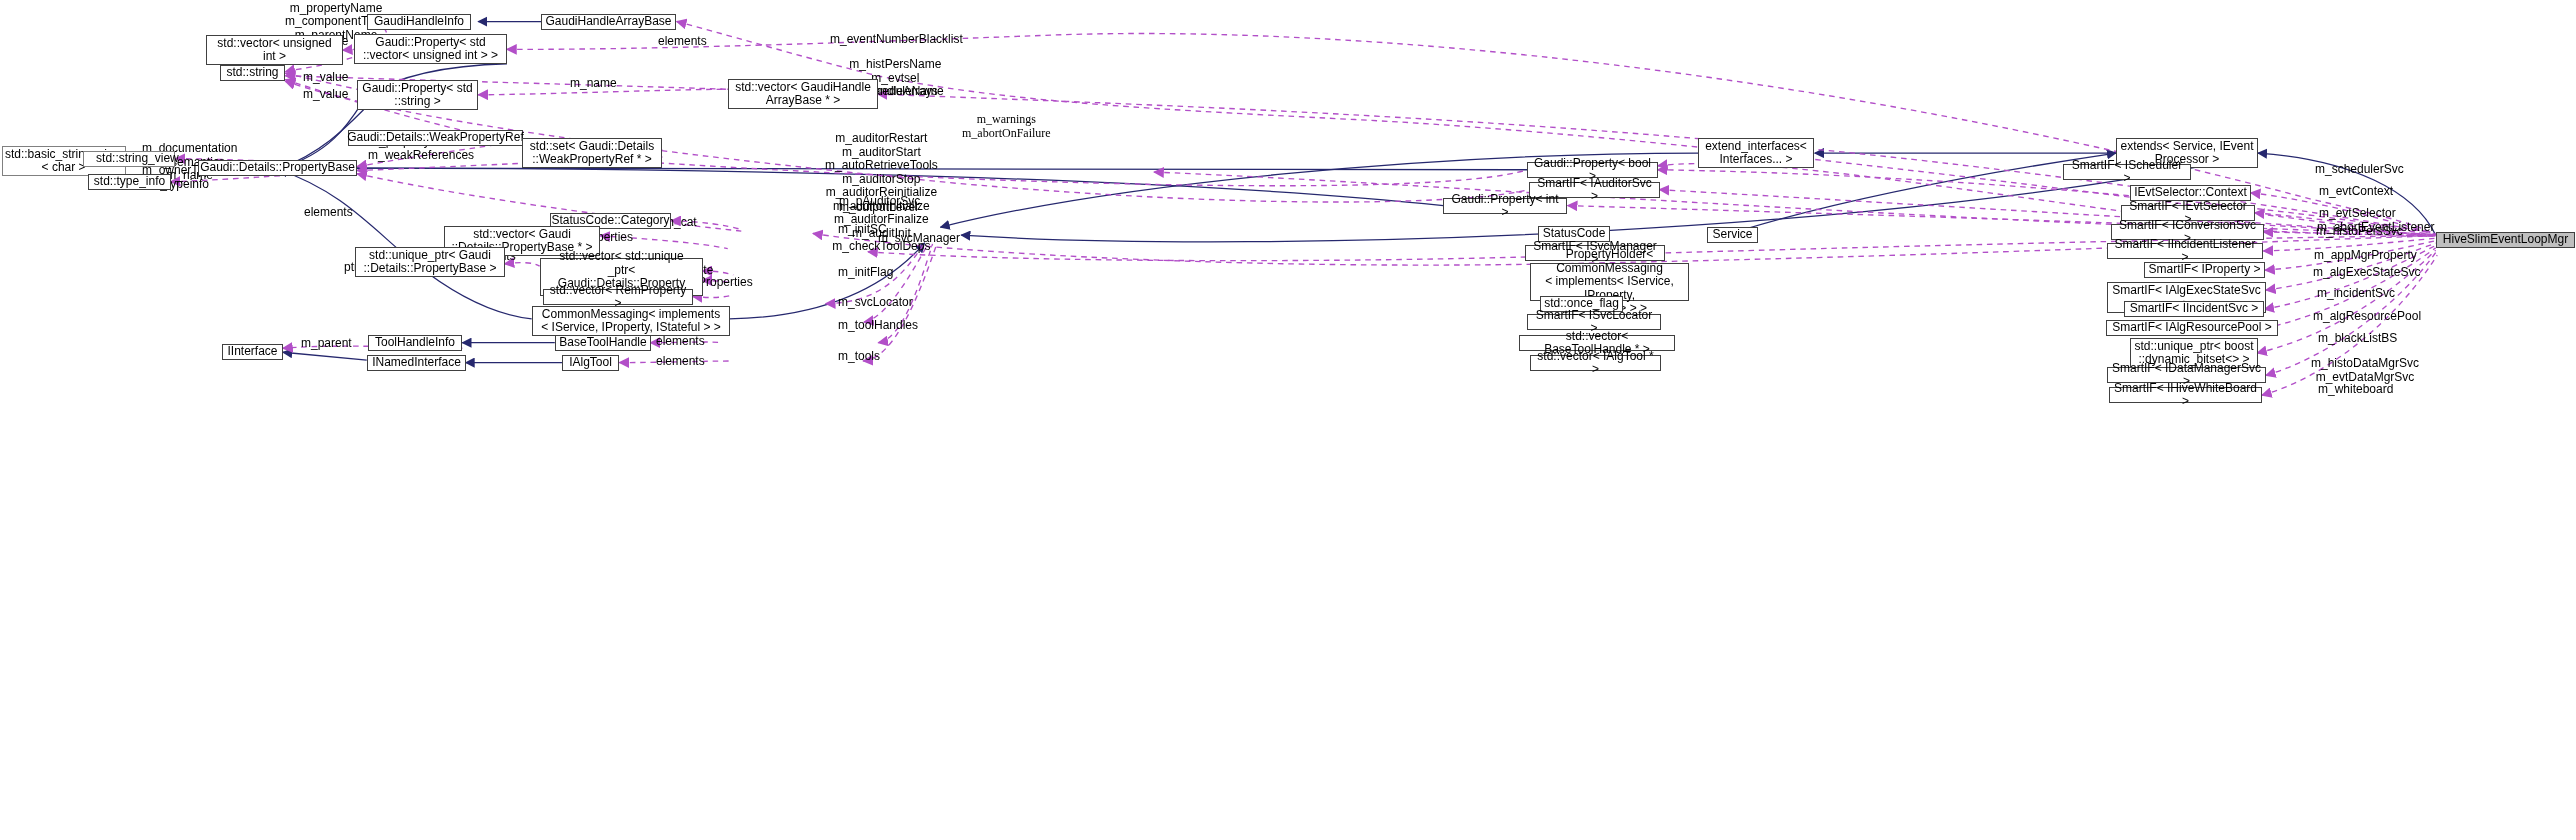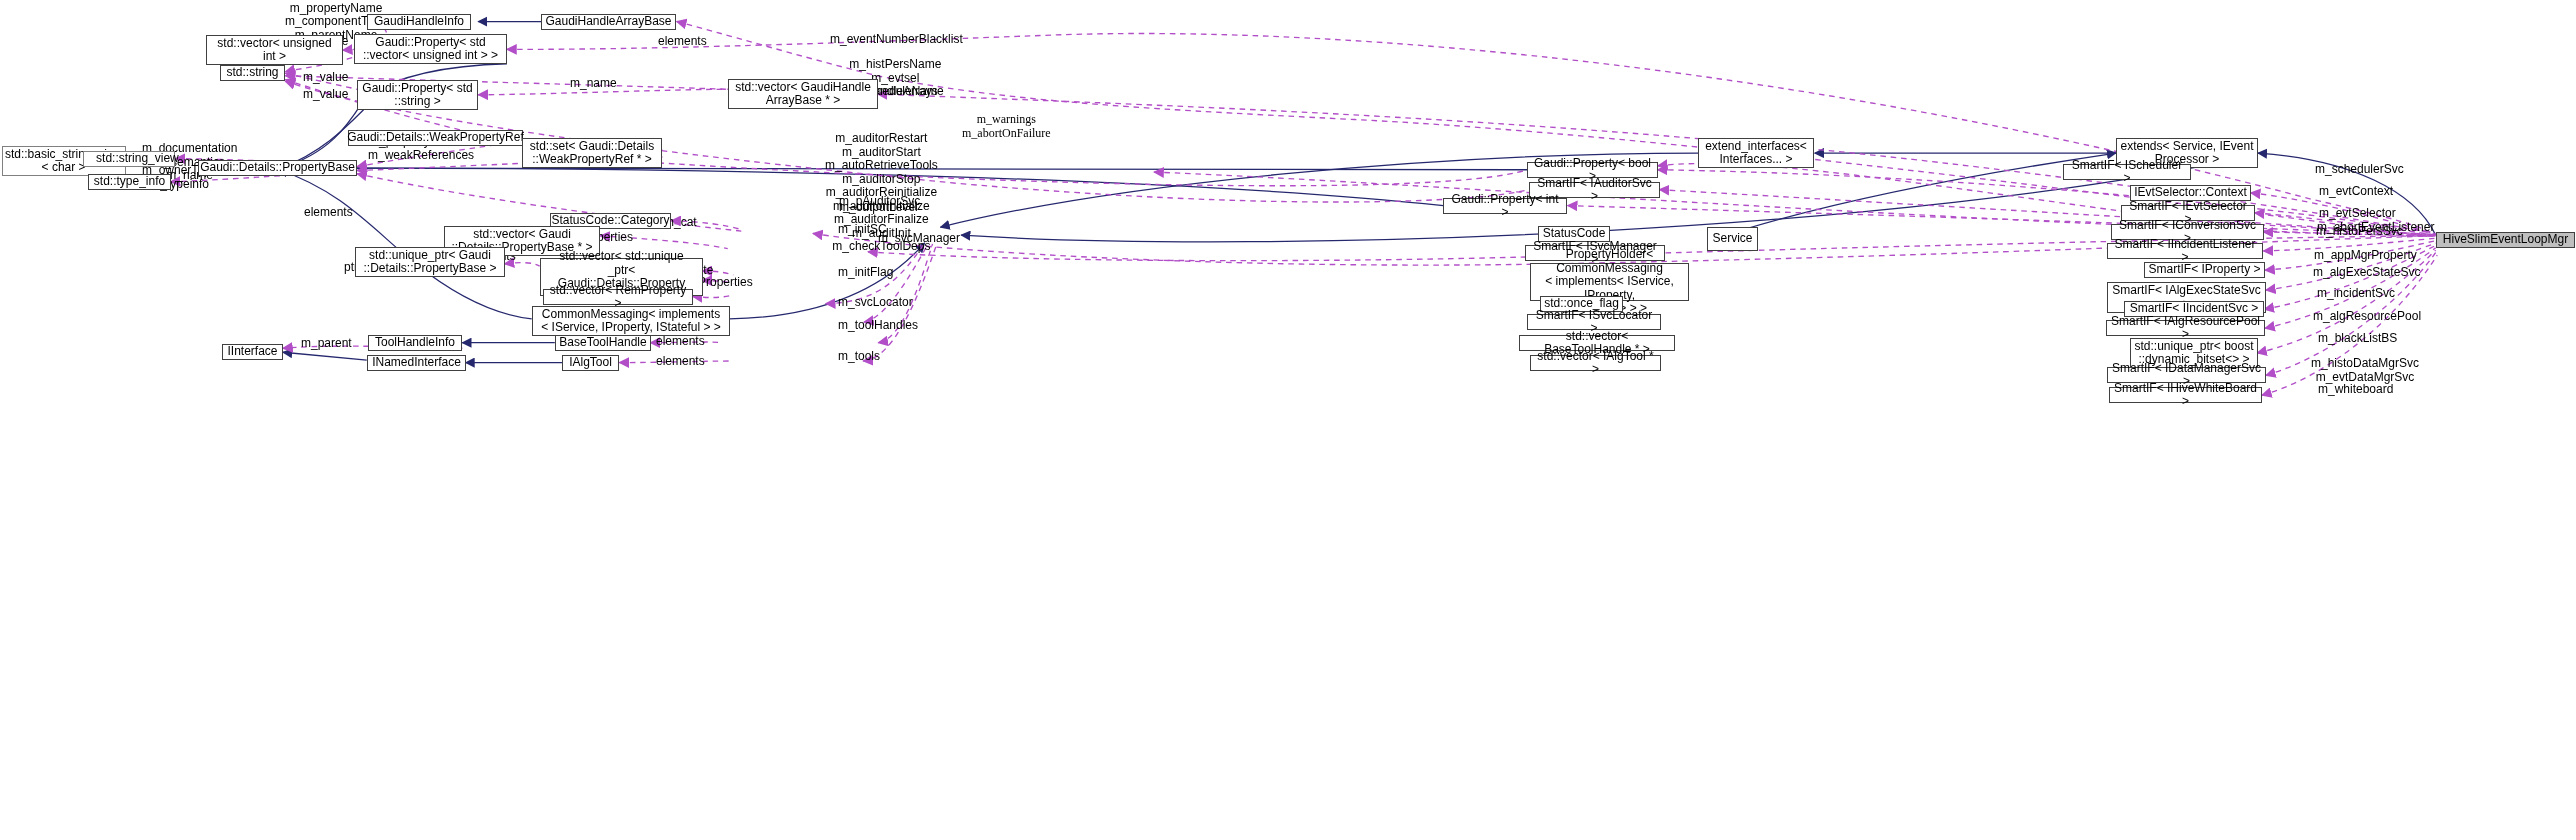--- a/index.html
+++ b/index.html
@@ -165,21 +165,21 @@
       <div class="node" style="left: 198px; top: 160px; width: 159px; height: 16px;">Gaudi::Details::PropertyBase</div>
       <div class="node" style="left: 1527px; top: 162px; width: 131px; height: 16px;">Gaudi::Property&lt; bool &gt;</div>
       <div class="node" style="left: 88px; top: 174px; width: 83px; height: 16px;">std::type_info</div>
       <div class="node" style="left: 2063px; top: 164px; width: 128px; height: 16px;">SmartIF&lt; IScheduler &gt;</div>
       <div class="node" style="left: 1529px; top: 182px; width: 131px; height: 16px;">SmartIF&lt; IAuditorSvc &gt;</div>
       <div class="node" style="left: 2130px; top: 185px; width: 121px; height: 16px;">IEvtSelector::Context</div>
       <div class="node" style="left: 1443px; top: 198px; width: 124px; height: 16px;">Gaudi::Property&lt; int &gt;</div>
       <div class="node" style="left: 2121px; top: 205px; width: 134px; height: 16px;">SmartIF&lt; IEvtSelector &gt;</div>
       <div class="node" style="left: 550px; top: 213px; width: 121px; height: 16px;">StatusCode::Category</div>
       <div class="node" style="left: 2111px; top: 224px; width: 153px; height: 16px;">SmartIF&lt; IConversionSvc &gt;</div>
-      <div class="node" style="left: 1707px; top: 227px; width: 51px; height: 24px;">Service</div>
+      <div class="node" style="left: 1707px; top: 227px; width: 51px; height: 16px;">Service</div>
       <div class="node" style="left: 1538px; top: 226px; width: 72px; height: 16px;">StatusCode</div>
       <div class="node" style="left: 444px; top: 226px; width: 156px; height: 30px;">std::vector&lt; Gaudi
 ::Details::PropertyBase * &gt;</div>
       <div class="node highlight" style="left: 2436px; top: 232px; width: 139px; height: 16px;">HiveSlimEventLoopMgr</div>
       <div class="node" style="left: 2107px; top: 243px; width: 156px; height: 16px;">SmartIF&lt; IIncidentListener &gt;</div>
       <div class="node" style="left: 1525px; top: 245px; width: 140px; height: 16px;">SmartIF&lt; ISvcManager &gt;</div>
       <div class="node" style="left: 2144px; top: 262px; width: 121px; height: 16px;">SmartIF&lt; IProperty &gt;</div>
       <div class="node" style="left: 355px; top: 247px; width: 150px; height: 30px;">std::unique_ptr&lt; Gaudi
 ::Details::PropertyBase &gt;</div>
       <div class="node" style="left: 1530px; top: 263px; width: 159px; height: 38px;">PropertyHolder&lt; CommonMessaging
@@ -188,21 +188,21 @@
       <div class="node" style="left: 540px; top: 258px; width: 163px; height: 38px;">std::vector&lt; std::unique
 _ptr&lt; Gaudi::Details::Property
 Base &gt; &gt;</div>
       <div class="node" style="left: 2107px; top: 282px; width: 159px; height: 31px;">SmartIF&lt; IAlgExecStateSvc &gt;</div>
       <div class="node" style="left: 1540px; top: 296px; width: 83px; height: 16px;">std::once_flag</div>
       <div class="node" style="left: 543px; top: 289px; width: 150px; height: 16px;">std::vector&lt; RemProperty &gt;</div>
       <div class="node" style="left: 2124px; top: 301px; width: 140px; height: 16px;">SmartIF&lt; IIncidentSvc &gt;</div>
       <div class="node" style="left: 532px; top: 306px; width: 198px; height: 30px;">CommonMessaging&lt; implements
 &lt; IService, IProperty, IStateful &gt; &gt;</div>
       <div class="node" style="left: 1527px; top: 314px; width: 134px; height: 16px;">SmartIF&lt; ISvcLocator &gt;</div>
-      <div class="node" style="left: 2106px; top: 320px; width: 159px; height: 16px;">SmartIF&lt; IAlgResourcePool &gt;</div>
+      <div class="node" style="left: 2106px; top: 320px; width: 172px; height: 16px;">SmartIF&lt; IAlgResourcePool &gt;</div>
       <div class="node" style="left: 368px; top: 335px; width: 94px; height: 16px;">ToolHandleInfo</div>
       <div class="node" style="left: 555px; top: 335px; width: 96px; height: 16px;">BaseToolHandle</div>
       <div class="node" style="left: 1519px; top: 335px; width: 156px; height: 16px;">std::vector&lt; BaseToolHandle * &gt;</div>
       <div class="node" style="left: 222px; top: 344px; width: 61px; height: 16px;">IInterface</div>
       <div class="node" style="left: 2130px; top: 338px; width: 128px; height: 30px;">std::unique_ptr&lt; boost
 ::dynamic_bitset&lt;&gt; &gt;</div>
       <div class="node" style="left: 367px; top: 355px; width: 99px; height: 16px;">INamedInterface</div>
       <div class="node" style="left: 562px; top: 355px; width: 57px; height: 16px;">IAlgTool</div>
       <div class="node" style="left: 1530px; top: 355px; width: 131px; height: 16px;">std::vector&lt; IAlgTool * &gt;</div>
       <div class="node" style="left: 2107px; top: 367px; width: 159px; height: 16px;">SmartIF&lt; IDataManagerSvc &gt;</div>

